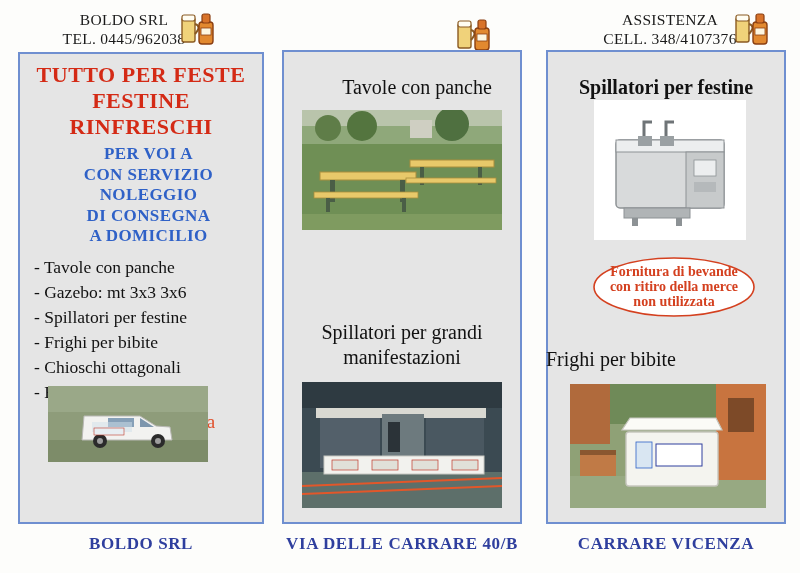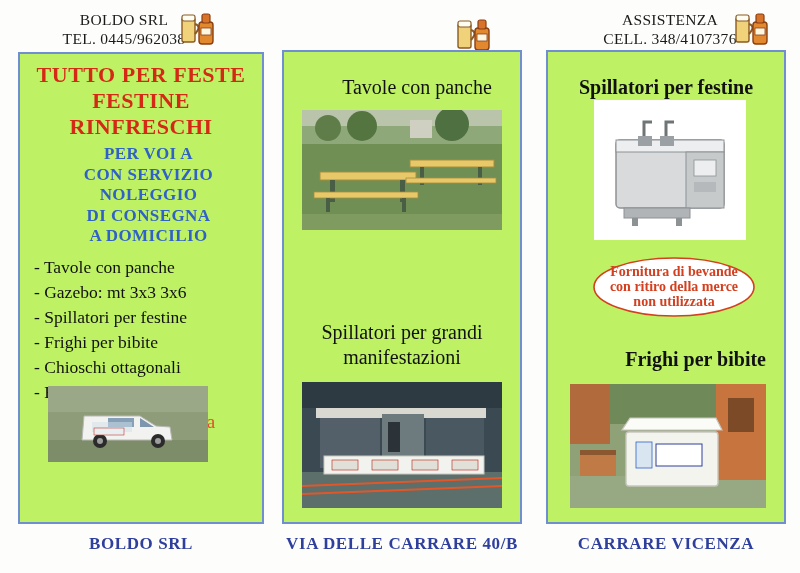--- a/index.html
+++ b/index.html
@@ -49,21 +49,21 @@
   }
   .logo svg { display: block; }
   .logo-1 { left: 176px; top: 0px; }
   .logo-2 { left: 452px; top: 6px; }
   .logo-3 { left: 730px; top: 0px; }
 
   
   .panel {
     position: absolute;
     border: 2px solid #6f8fd0;
-    background: #bef264;
+    background: #e5e5e5;
     box-sizing: border-box;
   }
   .panel-1 { left: 18px;  top: 52px; width: 246px; height: 472px; }
   .panel-2 { left: 282px; top: 50px; width: 240px; height: 474px; }
   .panel-3 { left: 546px; top: 50px; width: 240px; height: 474px; }
 
   
   .p1-title {
     text-align: center;
     color: #d42a15;
@@ -162,24 +162,23 @@
     color: #d4401f;
     font-size: 14px;
     line-height: 15px;
     font-weight: bold;
   }
   .p3-h2 {
     position: absolute;
     left: 546px;
     top: 348px;
     width: 220px;
-    text-align: right;
+    text-align: left;
     font-size: 20px;
     color: #111;
-    font-weight: bold;
   }
   .p3-photo2 { left: 570px; top: 384px; width: 196px; height: 124px; }
 
   
   .footer-item {
     position: absolute;
     top: 534px;
     text-align: center;
     color: #2f3f9e;
     font-size: 17px;

